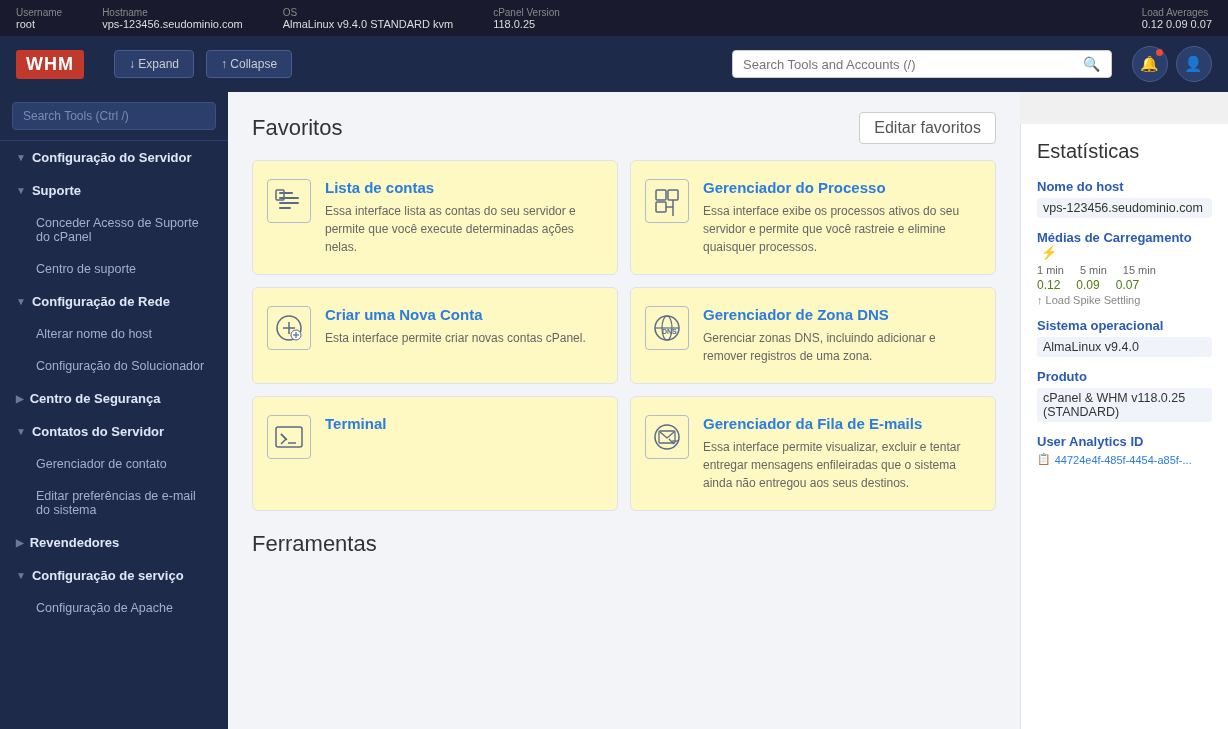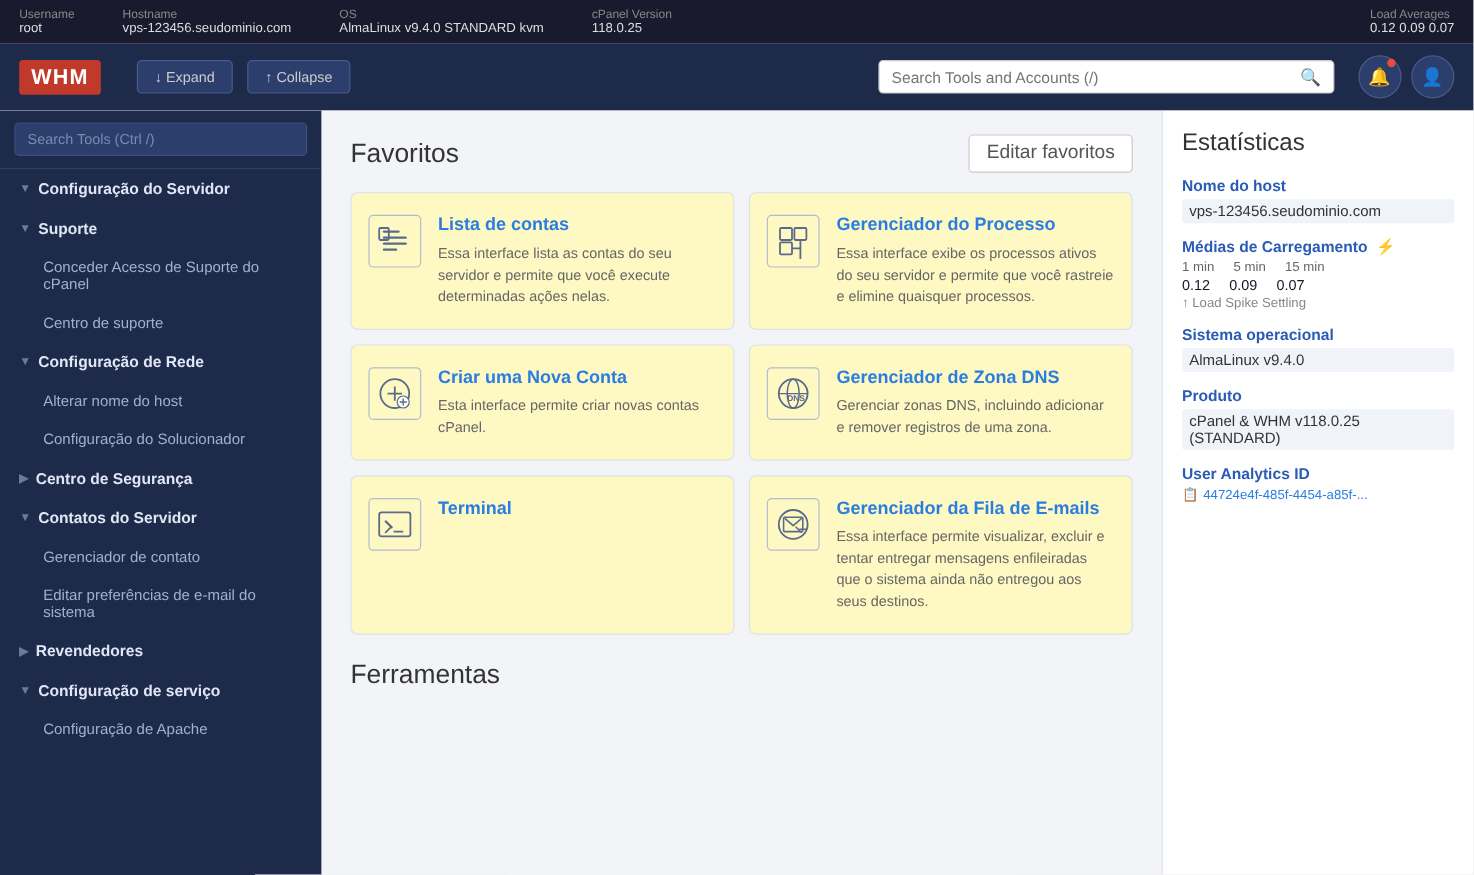--- a/index.html
+++ b/index.html
@@ -98,21 +98,21 @@
 
     
     .main-layout {
       display: flex;
       flex: 1;
       overflow: hidden;
     }
 
     
     .sidebar {
-      width: 268px;
+      width: 228px;
       background: #1e2a4a;
       color: #ccc;
       overflow-y: auto;
       flex-shrink: 0;
       padding-bottom: 20px;
     }
     .sidebar-search {
       padding: 10px 12px;
       border-bottom: 1px solid #2c3e6b;
     }
@@ -223,26 +223,27 @@
     
     .ferramentas-title {
       font-size: 22px;
       font-weight: 400;
       color: #333;
       margin-top: 4px;
     }
 
     
     .stats-panel {
-      width: 260px;
+      width: 208px;
       background: white;
       border-left: 1px solid #dde2ea;
       padding: 16px;
       overflow-y: auto;
       flex-shrink: 0;
+      margin-top: 32px;
     }
     .stats-title {
       font-size: 20px;
       font-weight: 400;
       color: #333;
       margin-bottom: 16px;
     }
     .stat-section-title {
       font-size: 13px;
       font-weight: 700;
@@ -264,21 +265,21 @@
       font-size: 11px;
       color: #666;
       margin-bottom: 2px;
     }
     .stat-number-row {
       display: flex;
       gap: 16px;
       font-size: 12px;
       margin-bottom: 2px;
     }
-    .stat-blue { color: #0f172a; }
+    .stat-blue { color: #4d7c0f; }
     .stat-small {
       font-size: 11px;
       color: #888;
       margin-top: 2px;
     }
     .user-analytics-val {
       font-size: 11px;
       color: #2a7de1;
       word-break: break-all;
       display: flex;

